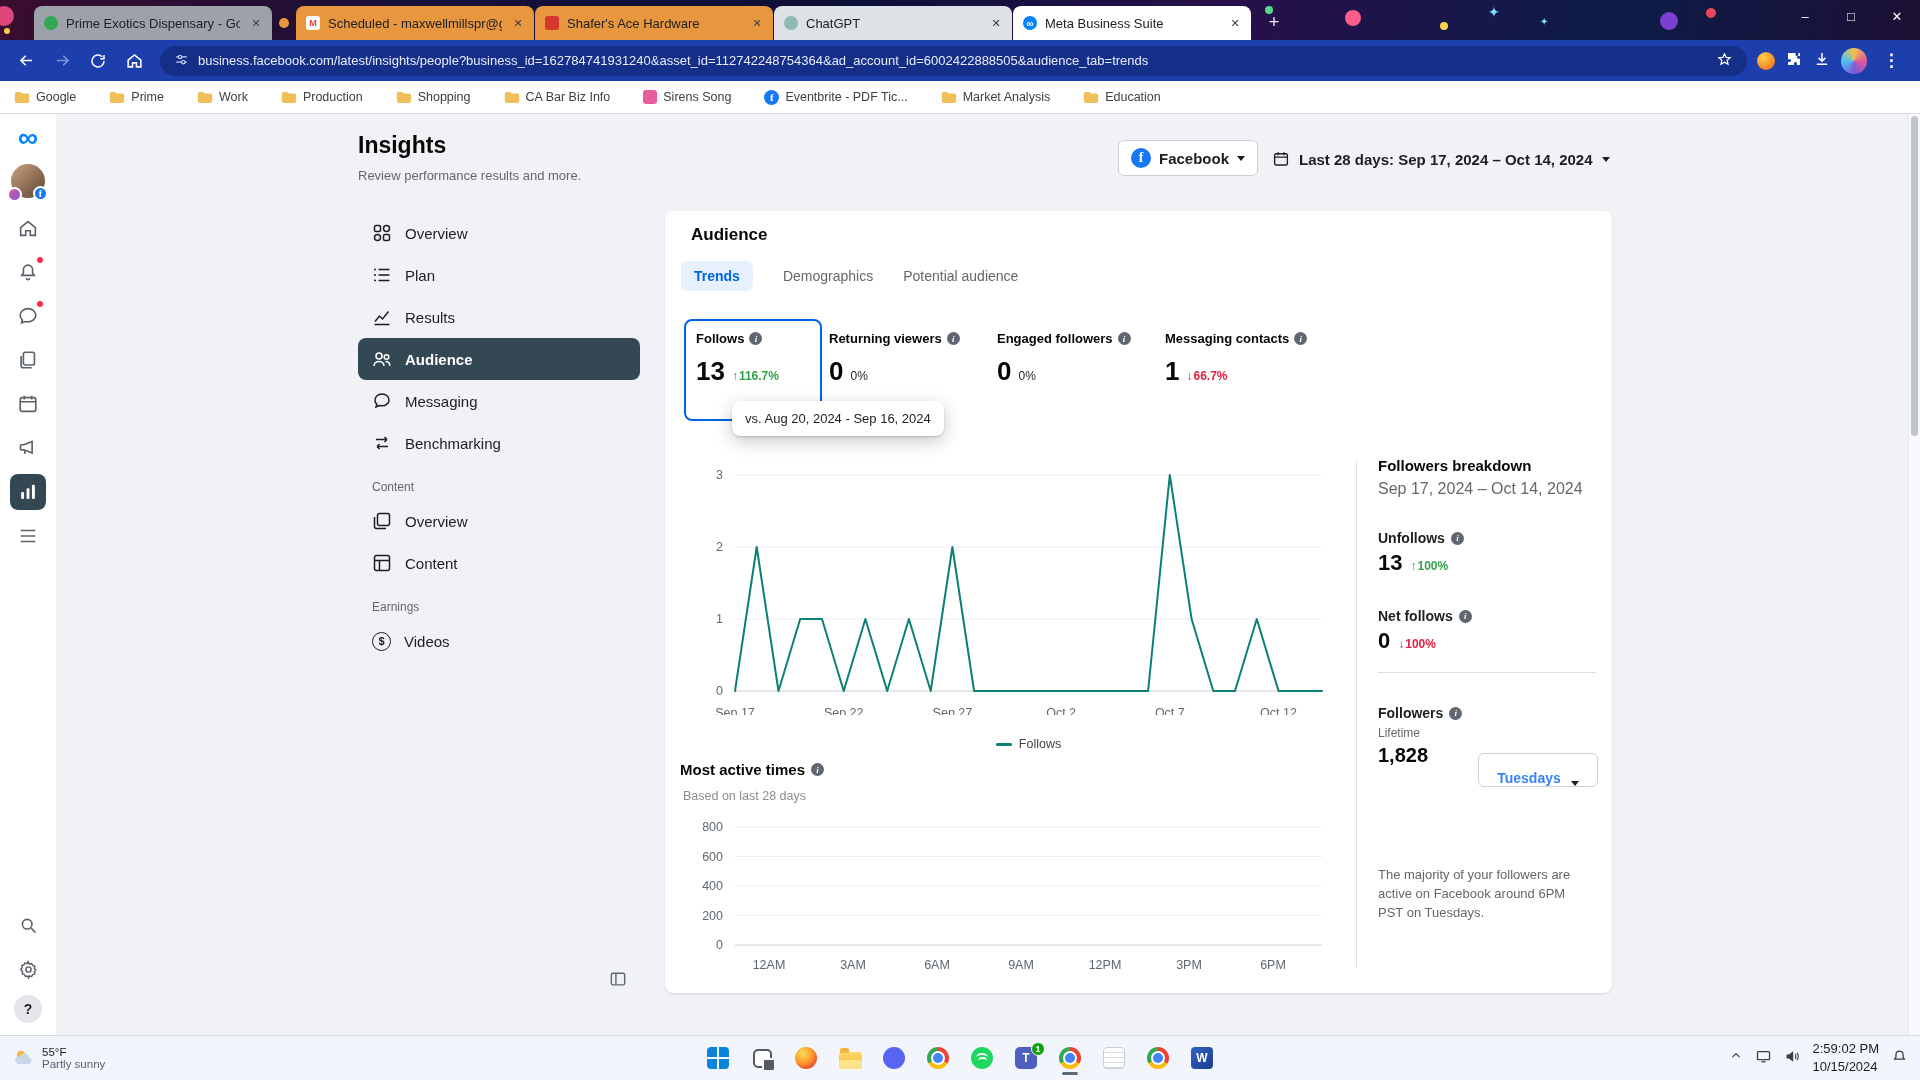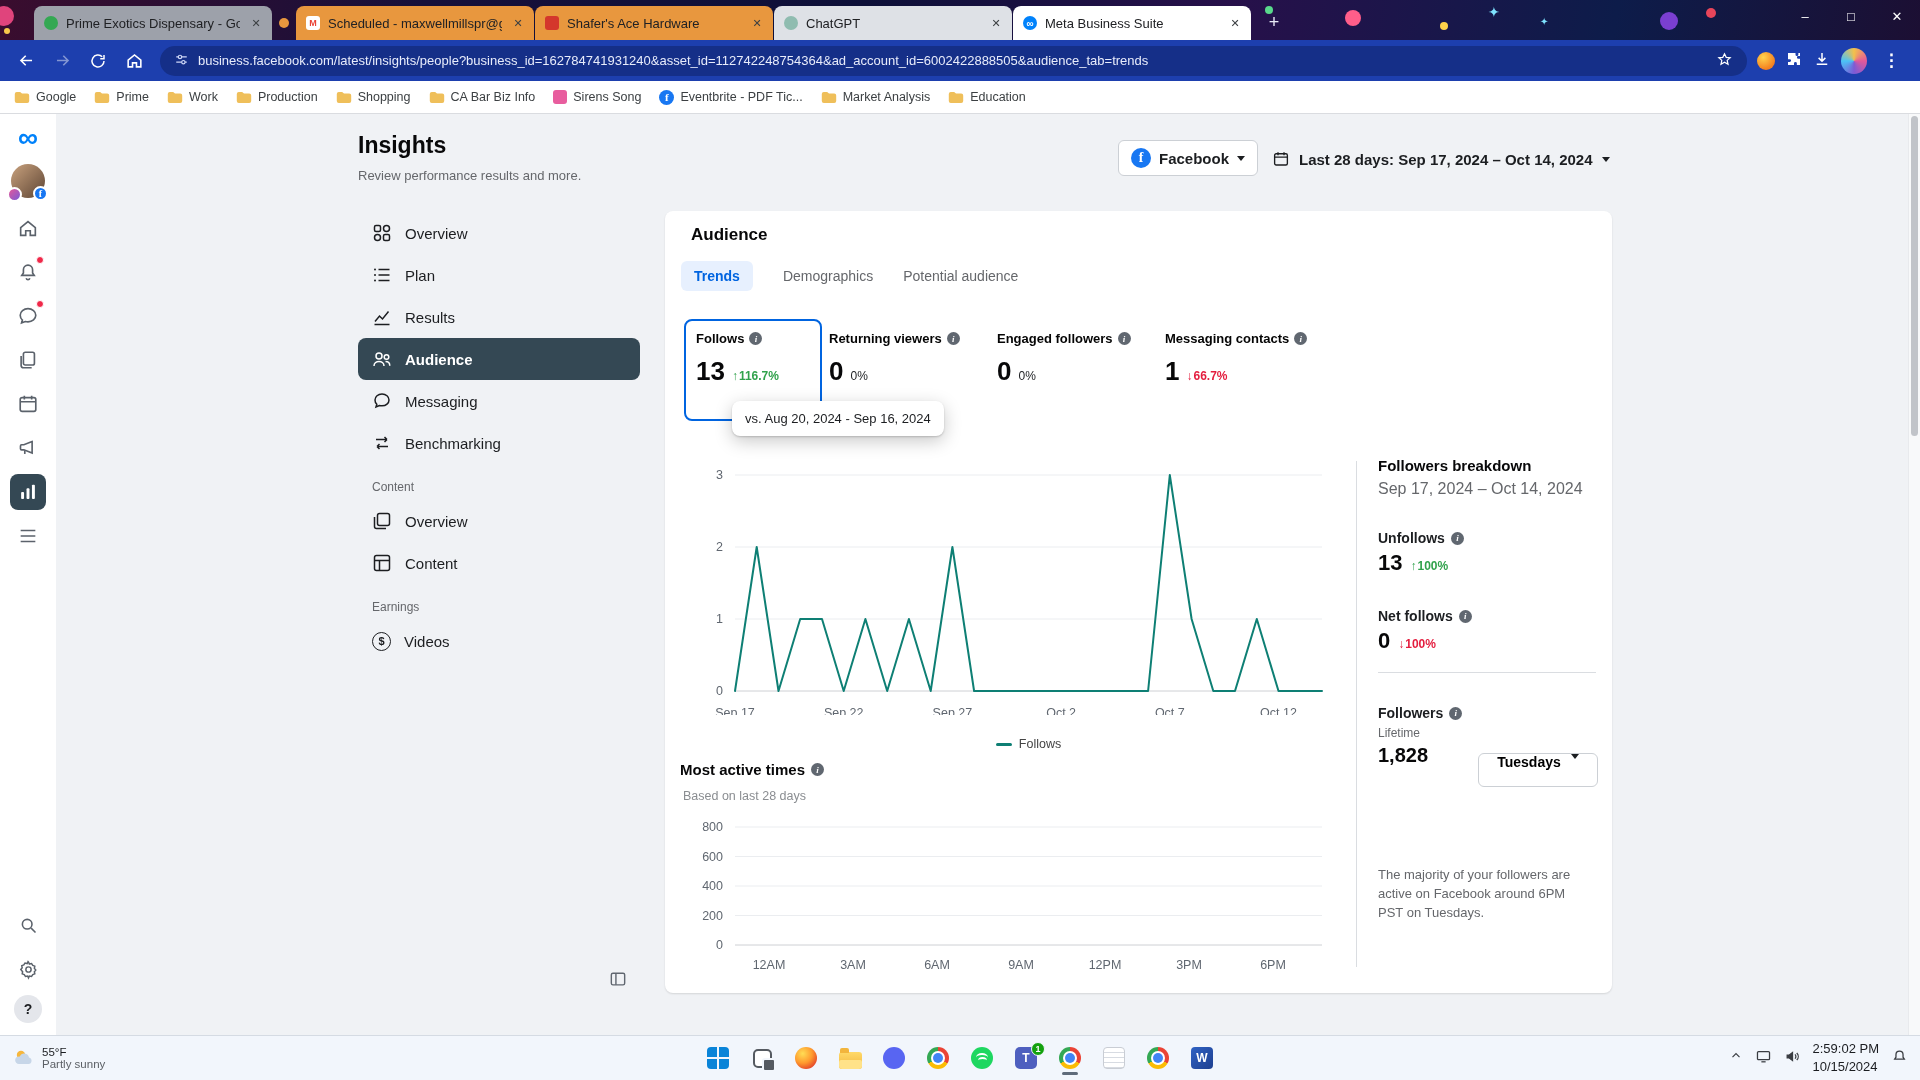--- a/index.html
+++ b/index.html
@@ -28,21 +28,21 @@
   .nav-btn{width:32px;height:32px;border-radius:50%;display:flex;align-items:center;justify-content:center;flex:none}
   .nav-btn svg{display:block}
   .url-pill{flex:1;height:30px;background:#152f88;border-radius:15px;display:flex;align-items:center;padding:0 14px;gap:9px;color:#e8ecfb;font-size:13px;margin:0 6px;min-width:0}
   .url-text{white-space:nowrap;overflow:hidden;flex:1}
   .tool-right{display:flex;align-items:center;gap:10px;padding-right:4px}
   .ext-orb{width:18px;height:18px;border-radius:50%;background:radial-gradient(circle at 35% 30%,#ffd34d,#f4801f 70%)}
   .profile-avatar{width:26px;height:26px;border-radius:50%;background:conic-gradient(#f3c14b,#e3589a,#7b5bd6,#4bc3f7,#f3c14b)}
   .menu-dots{color:#fff;font-size:17px;font-weight:700;padding:0 6px}
 
   
-  .bookmarks{height:33px;background:#fff;display:flex;align-items:center;gap:18px;padding:0 14px;font-size:12.5px;color:#3c4043;border-bottom:1px solid #dadce0}
+  .bookmarks{height:33px;background:#fff;display:flex;align-items:center;gap:33px;padding:0 14px;font-size:12.5px;color:#3c4043;border-bottom:1px solid #dadce0}
   .bm{display:flex;align-items:center;gap:6px;white-space:nowrap}
   .bm svg{display:block}
   .fav-sq{width:14px;height:14px;border-radius:3px;flex:none}
   .fb-badge{width:15px;height:15px;border-radius:50%;background:#1877f2;color:#fff;display:flex;align-items:center;justify-content:center;font-family:"Liberation Serif",serif;font-weight:700;font-size:11px;flex:none}
 
   
   .content{position:absolute;top:114px;left:0;right:0;bottom:45px;display:flex}
   .rail{width:56px;background:#fff;display:flex;flex-direction:column;align-items:center;padding:10px 0 12px;flex:none}
   .rail-item{position:relative;width:36px;height:36px;display:flex;align-items:center;justify-content:center;color:#5b626b;margin-bottom:8px;border-radius:8px}
   .rail-item svg{display:block}
@@ -110,21 +110,21 @@
   .bk-range{font-size:16px;color:#65676b;margin-top:6px}
   .bk-label{display:flex;align-items:center;gap:6px;font-size:14px;font-weight:600;color:#1c1e21;margin-top:32px}
   .bk-value{display:flex;align-items:baseline;gap:8px;margin-top:4px}
   .bk-num{font-size:22px;font-weight:700;color:#080809}
   .bk-hr{border:none;border-top:1px solid #dadde1;margin-top:18px}
   .bk-life{font-size:12px;color:#65676b;margin-top:5px}
   .bk-big{font-size:20px;font-weight:700;color:#080809;margin-top:4px}
 
   .ma-title{position:absolute;left:15px;top:550px;display:flex;align-items:center;gap:6px;font-size:15px;font-weight:700;color:#080809}
   .ma-sub{position:absolute;left:18px;top:578px;font-size:12.5px;color:#8a8d91}
-  .day-btn{position:absolute;left:813px;top:542px;width:120px;height:34px;background:#fff;border:1px solid #ccd0d5;border-radius:6px;display:flex;align-items:flex-start;justify-content:center;gap:10px;font-size:14px;font-weight:600;color:#000000}
+  .day-btn{position:absolute;left:813px;top:542px;width:120px;height:34px;background:#fff;border:1px solid #ccd0d5;border-radius:6px;display:flex;align-items:flex-end;justify-content:center;gap:10px;font-size:14px;font-weight:600;color:#3b82f6}
   .insight-note{position:absolute;left:713px;top:655px;width:208px;font-size:13px;color:#65676b;line-height:1.45}
 
   .panel-toggle{position:absolute;left:552px;top:855px;width:20px;height:20px;color:#606770}
 
   
   .taskbar{position:absolute;left:0;right:0;bottom:0;height:45px;background:#f2f6fc;border-top:1px solid #d5dbe3;display:flex;align-items:center}
   .tb-weather{display:flex;gap:8px;align-items:center;padding-left:12px;font-size:11.5px;color:#1b1d21;width:230px}
   .tb-weather .sub{color:#5c6066}
   .tb-center{position:absolute;left:50%;transform:translateX(-50%);display:flex;gap:18px;align-items:center;height:100%}
   .tb-icon{width:26px;height:36px;position:relative;display:flex;align-items:center;justify-content:center}

